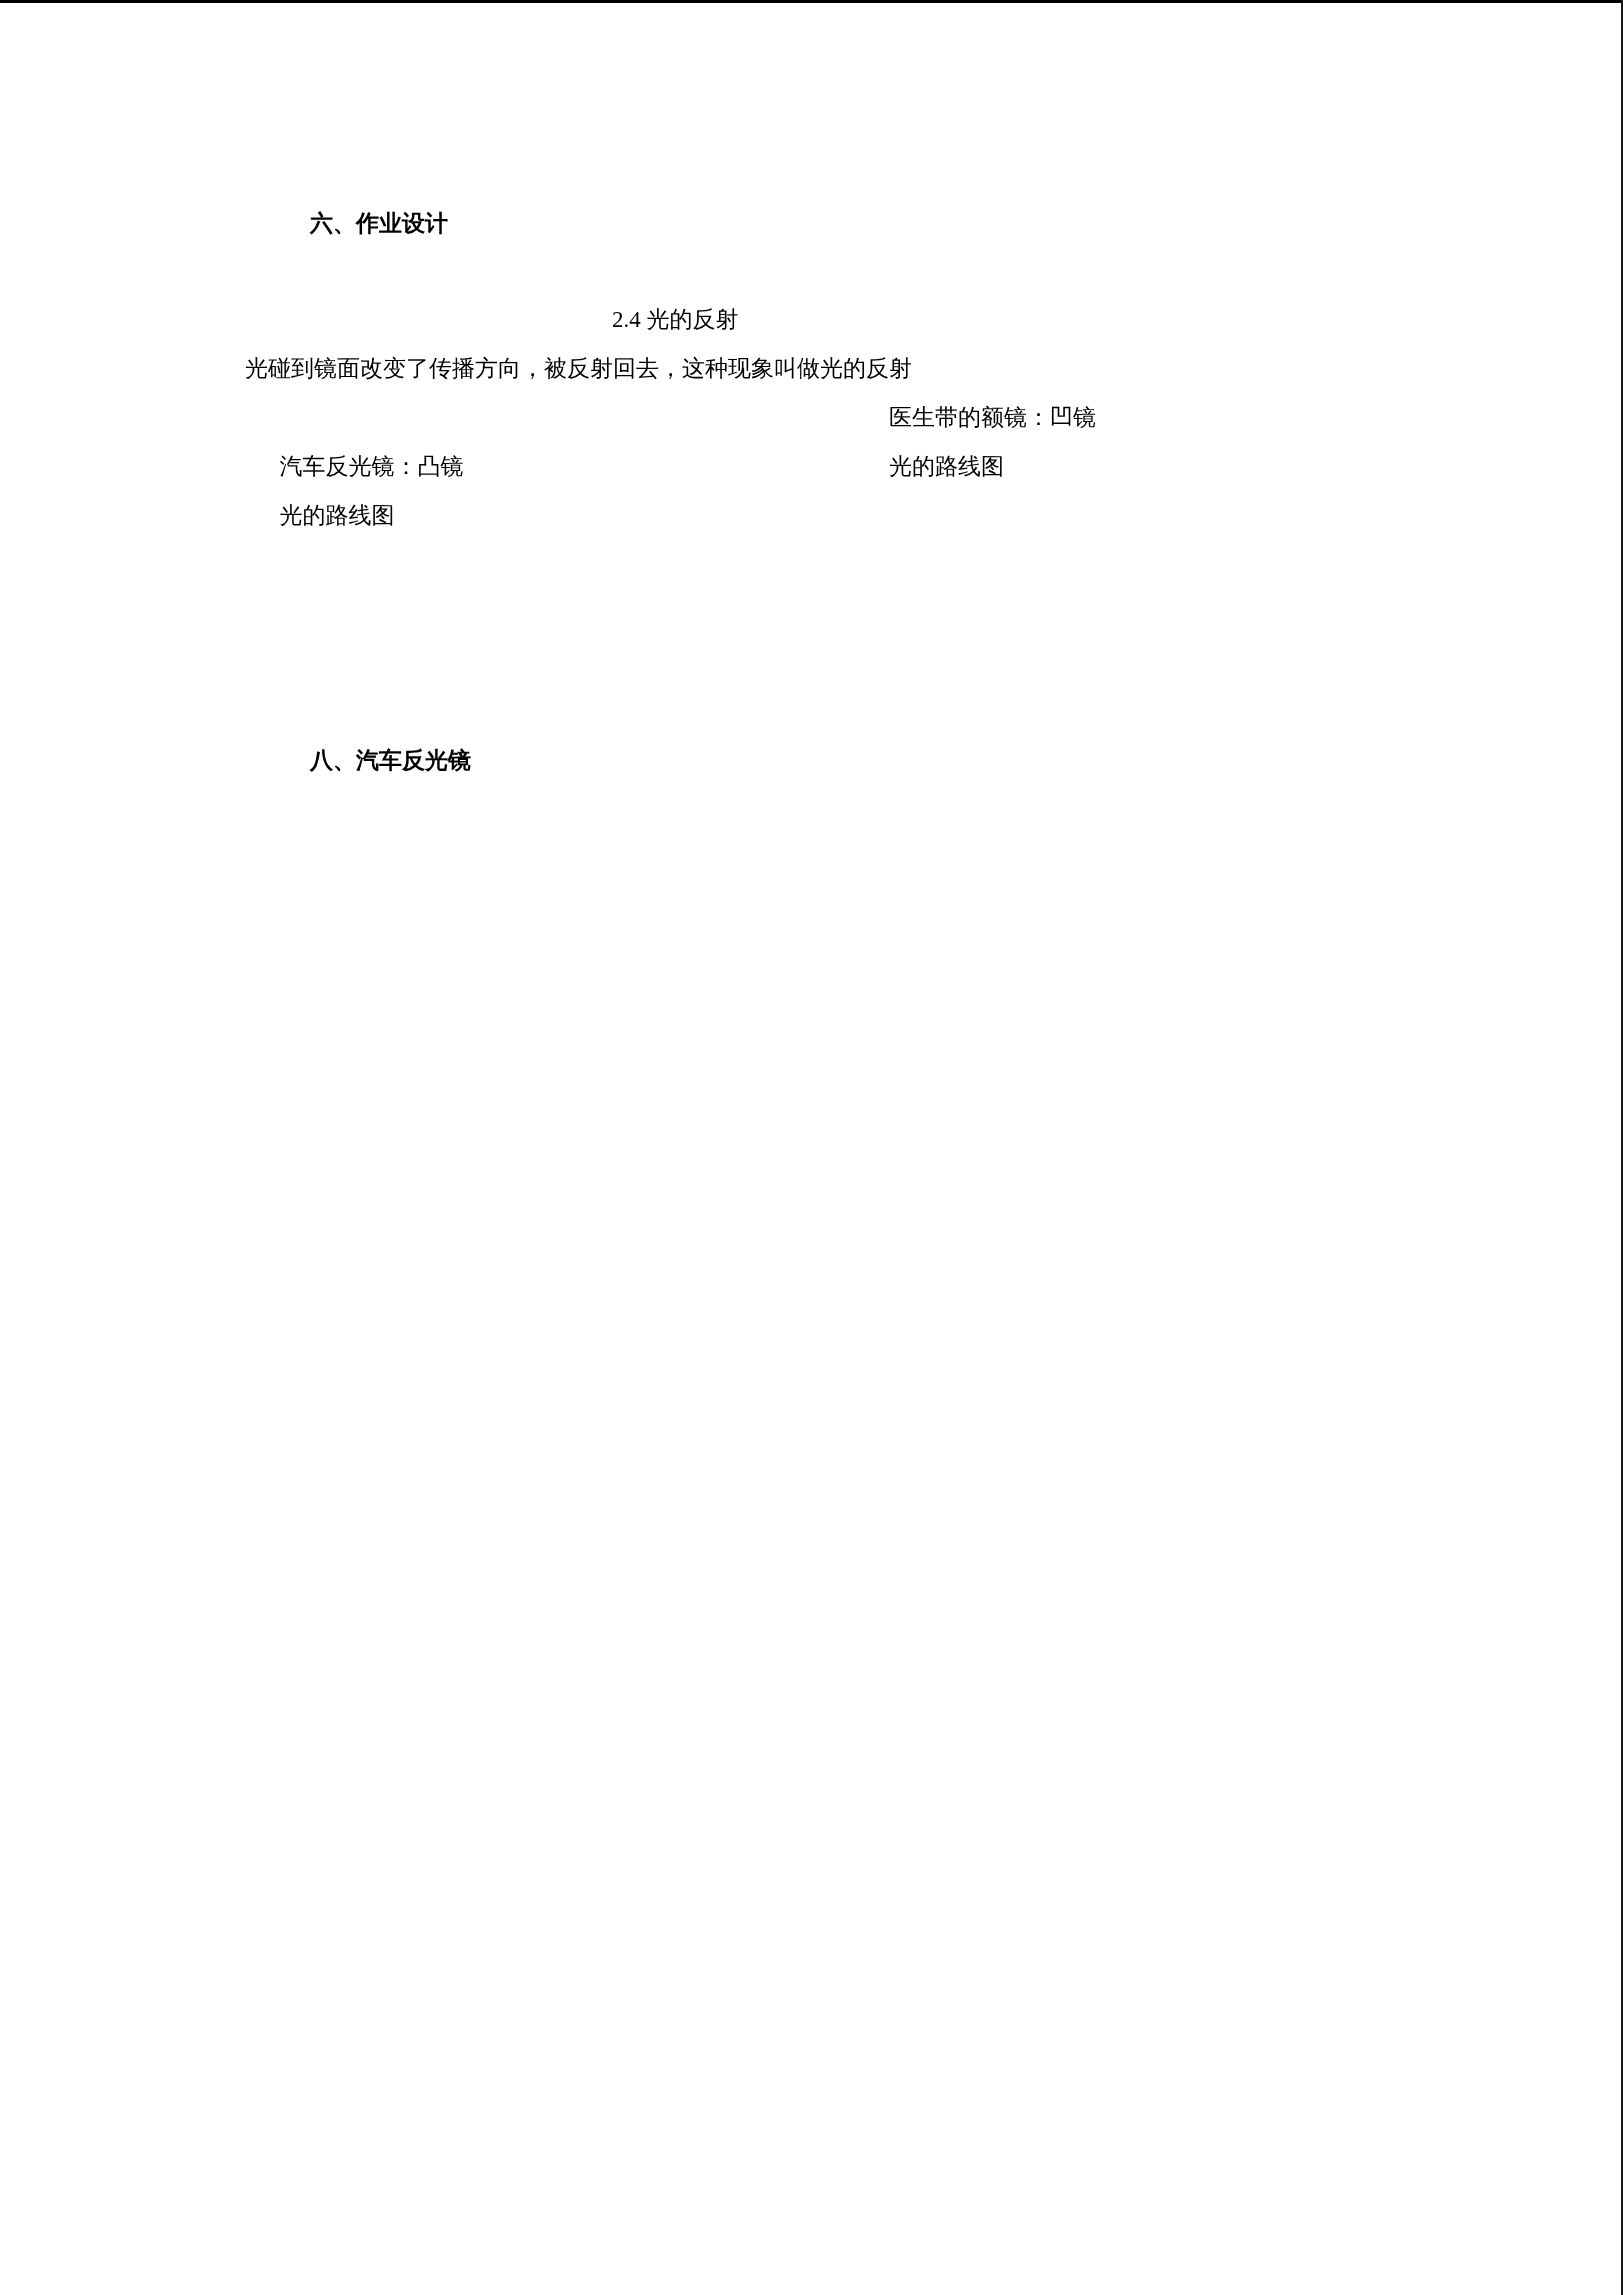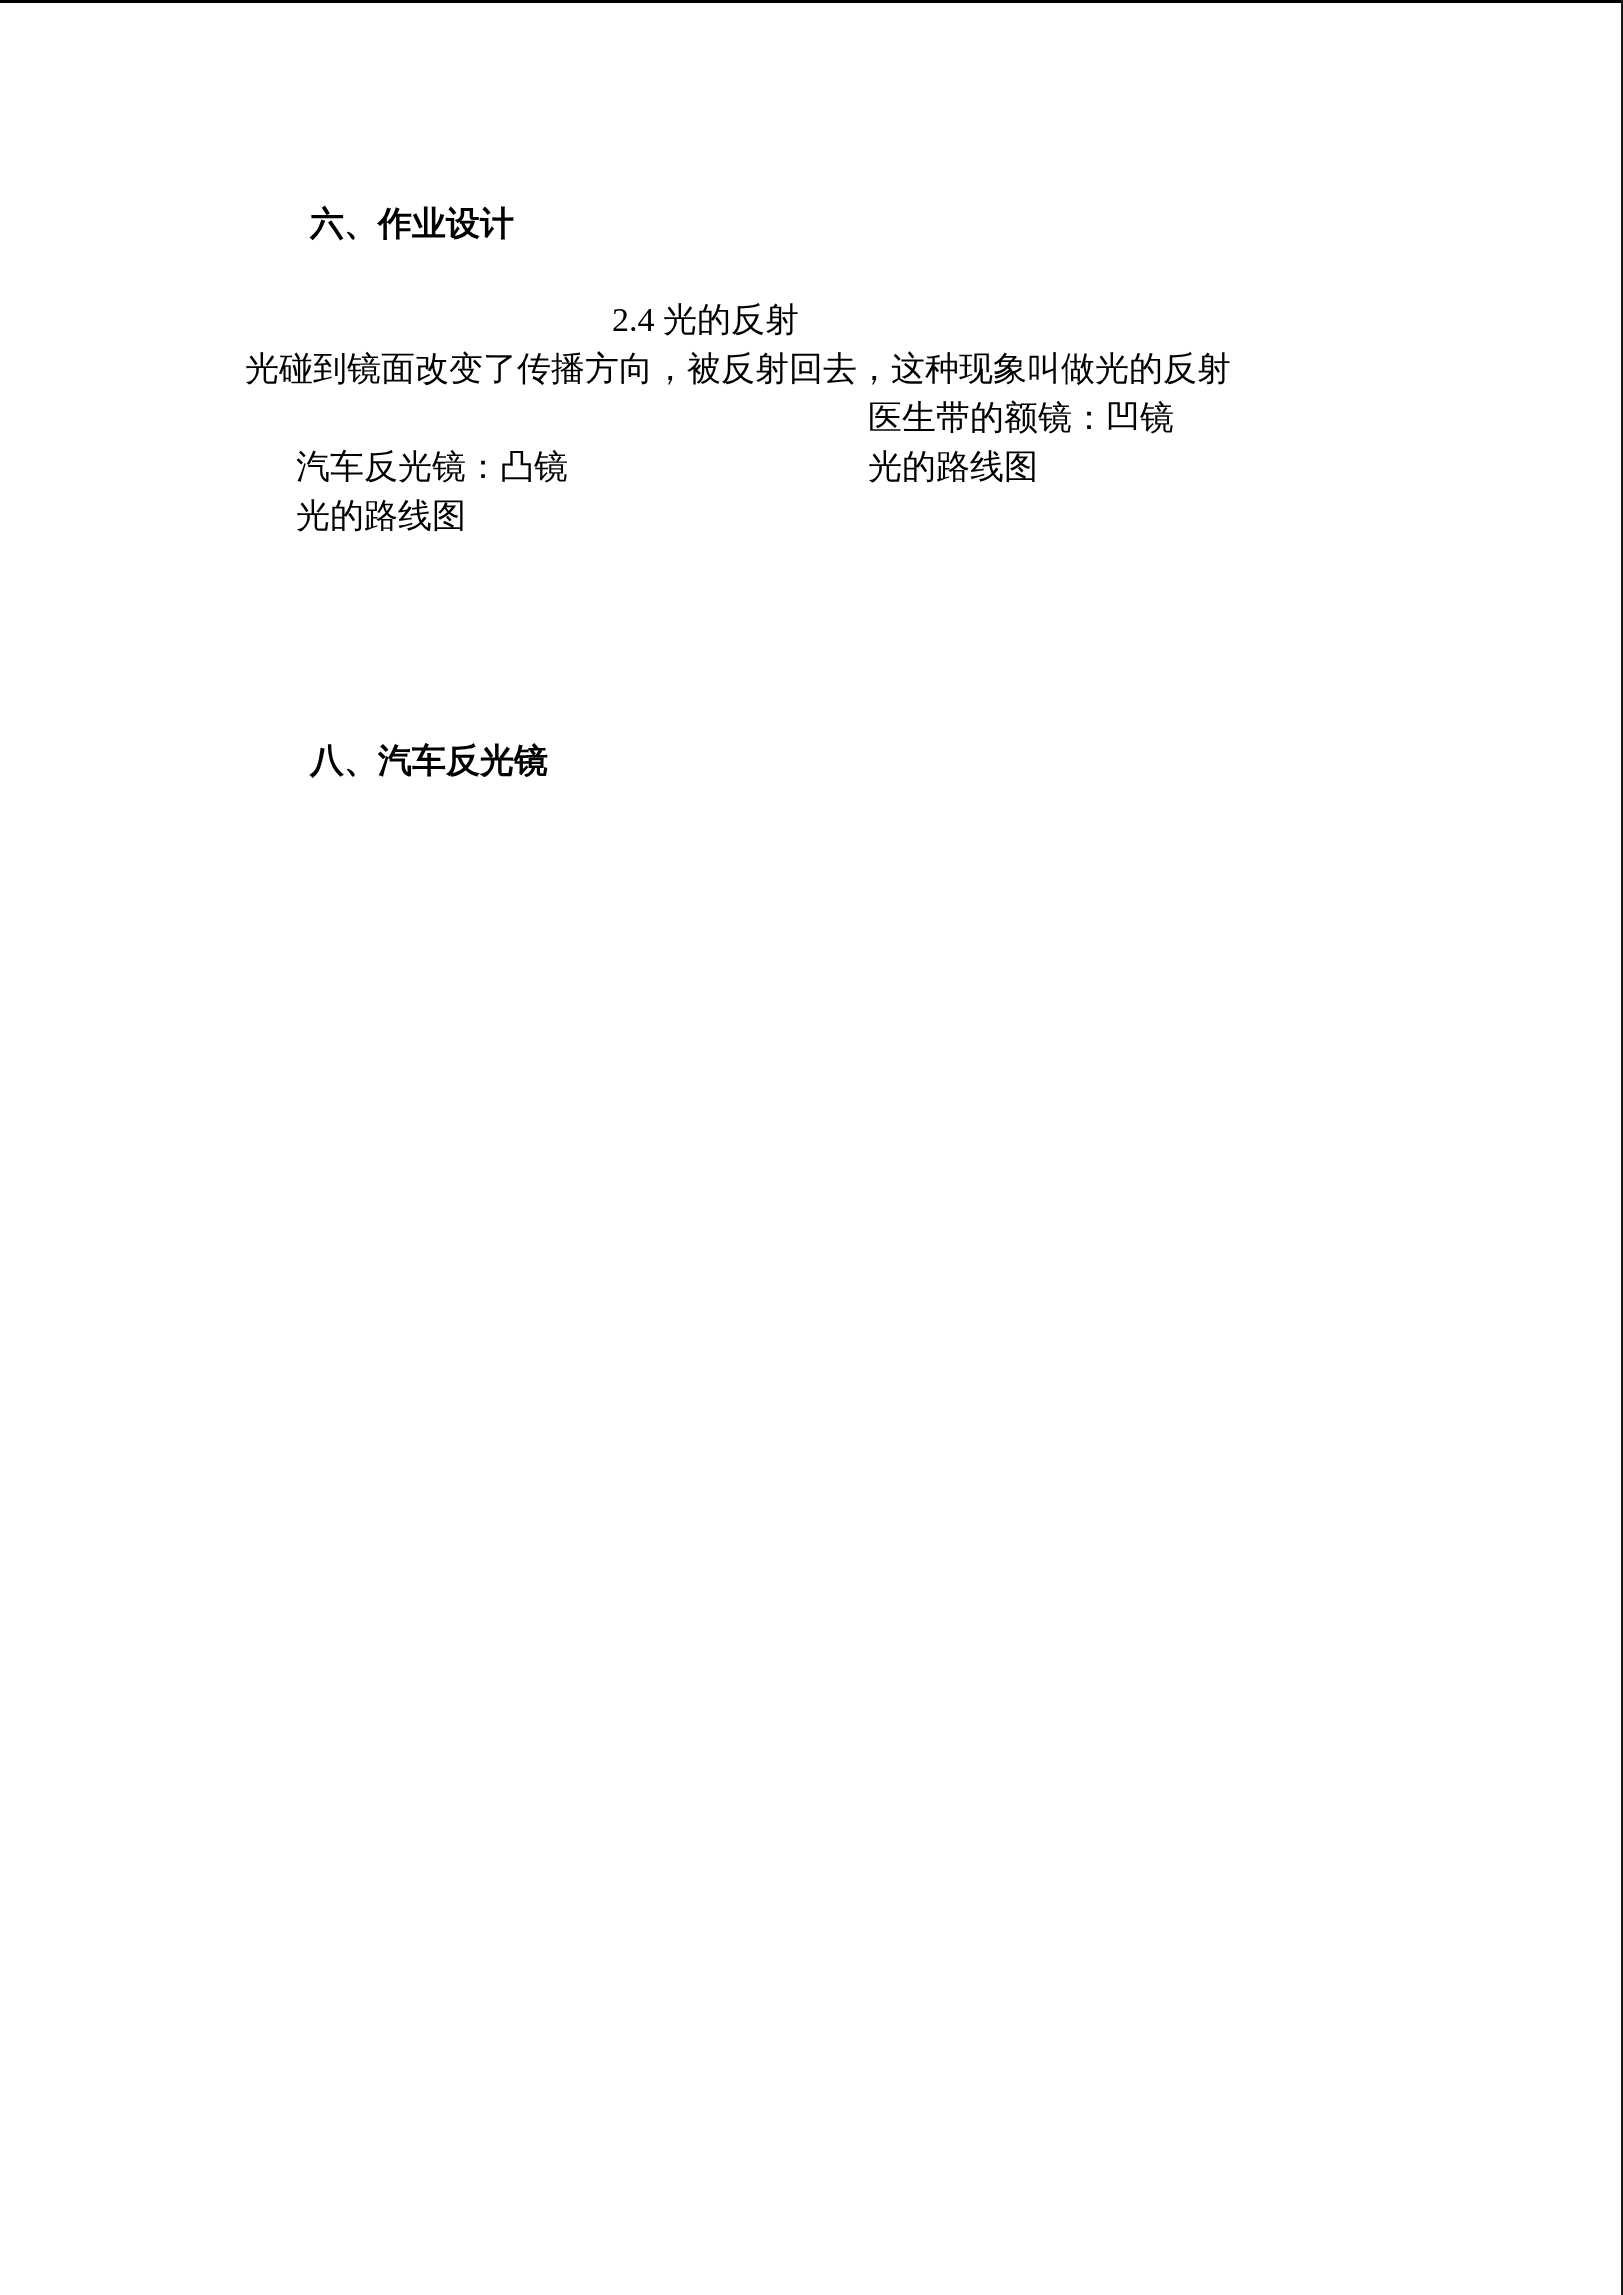--- a/index.html
+++ b/index.html
@@ -30,40 +30,40 @@
     right: 0;
     width: 2px;
     height: 2295px;
     background: #1a1a1a;
   }
   .content {
     position: absolute;
     top: 199px;
     left: 245px;
     width: 1134px;
-    font-size: 34px;
+    font-size: 23px;
     line-height: 49px;
     letter-spacing: 0;
   }
   .line {
     position: relative;
     height: 49px;
     white-space: pre;
   }
   .heading {
     font-weight: bold;
     padding-left: 65px;
   }
   .title-line {
     padding-left: 367px;
     margin-top: 47px;
   }
   .col2 {
     position: absolute;
-    left: 623px;
+    left: 644px;
     top: 0;
   }
 </style>
 </head>
 <body>
 
 <div class="page">
   <div class="top-border"></div>
   <div class="right-border"></div>
 

